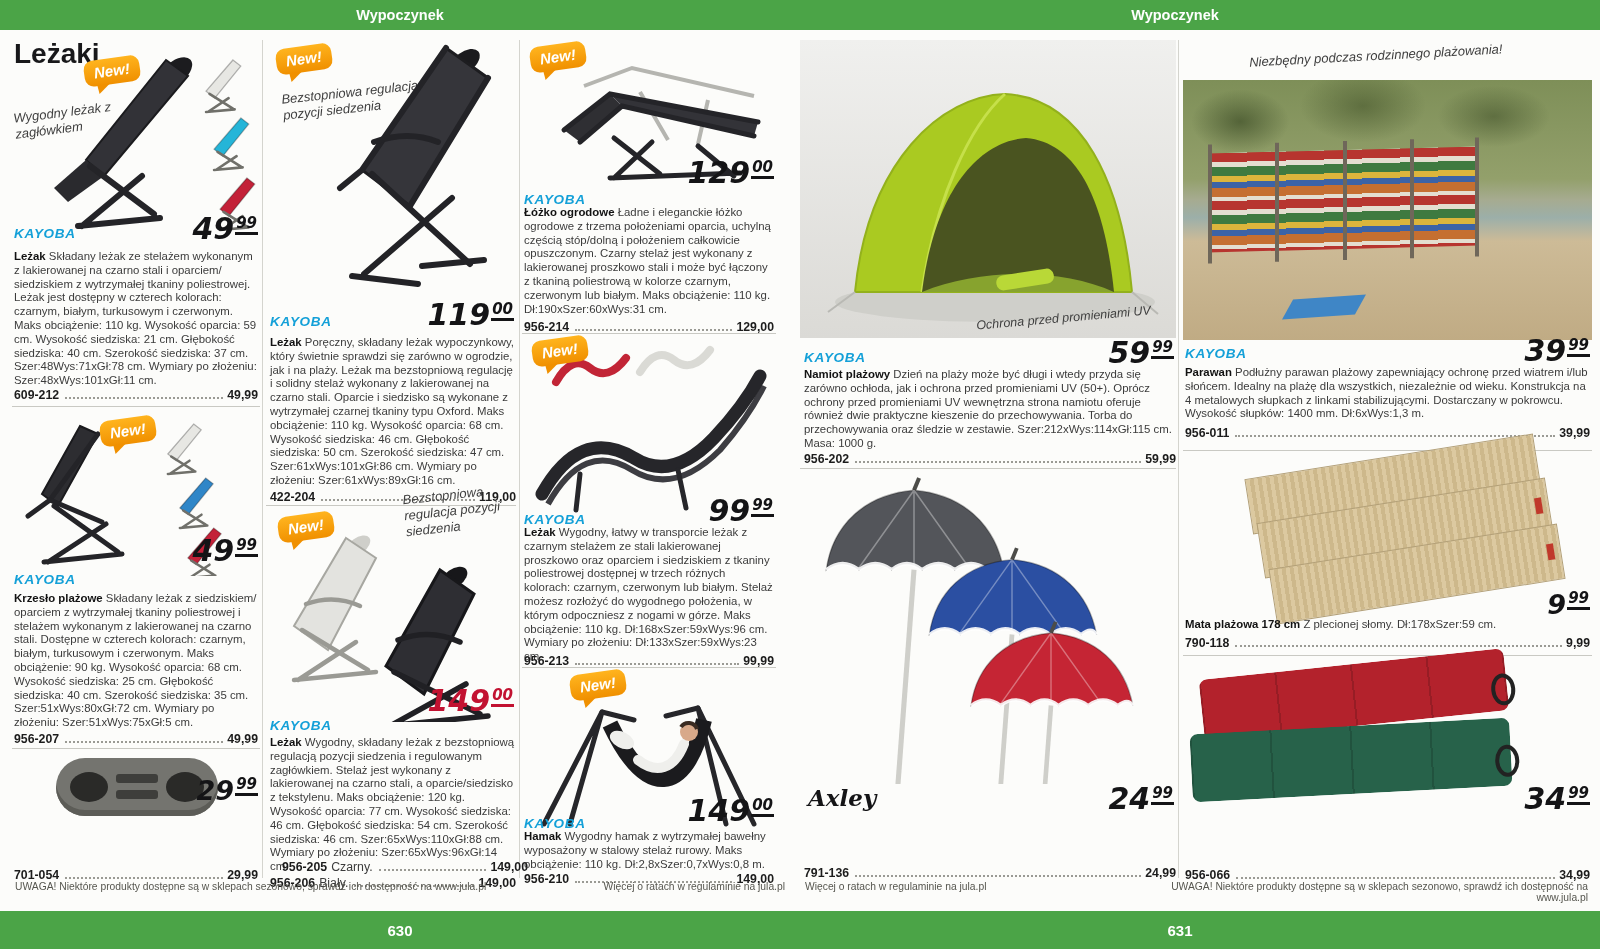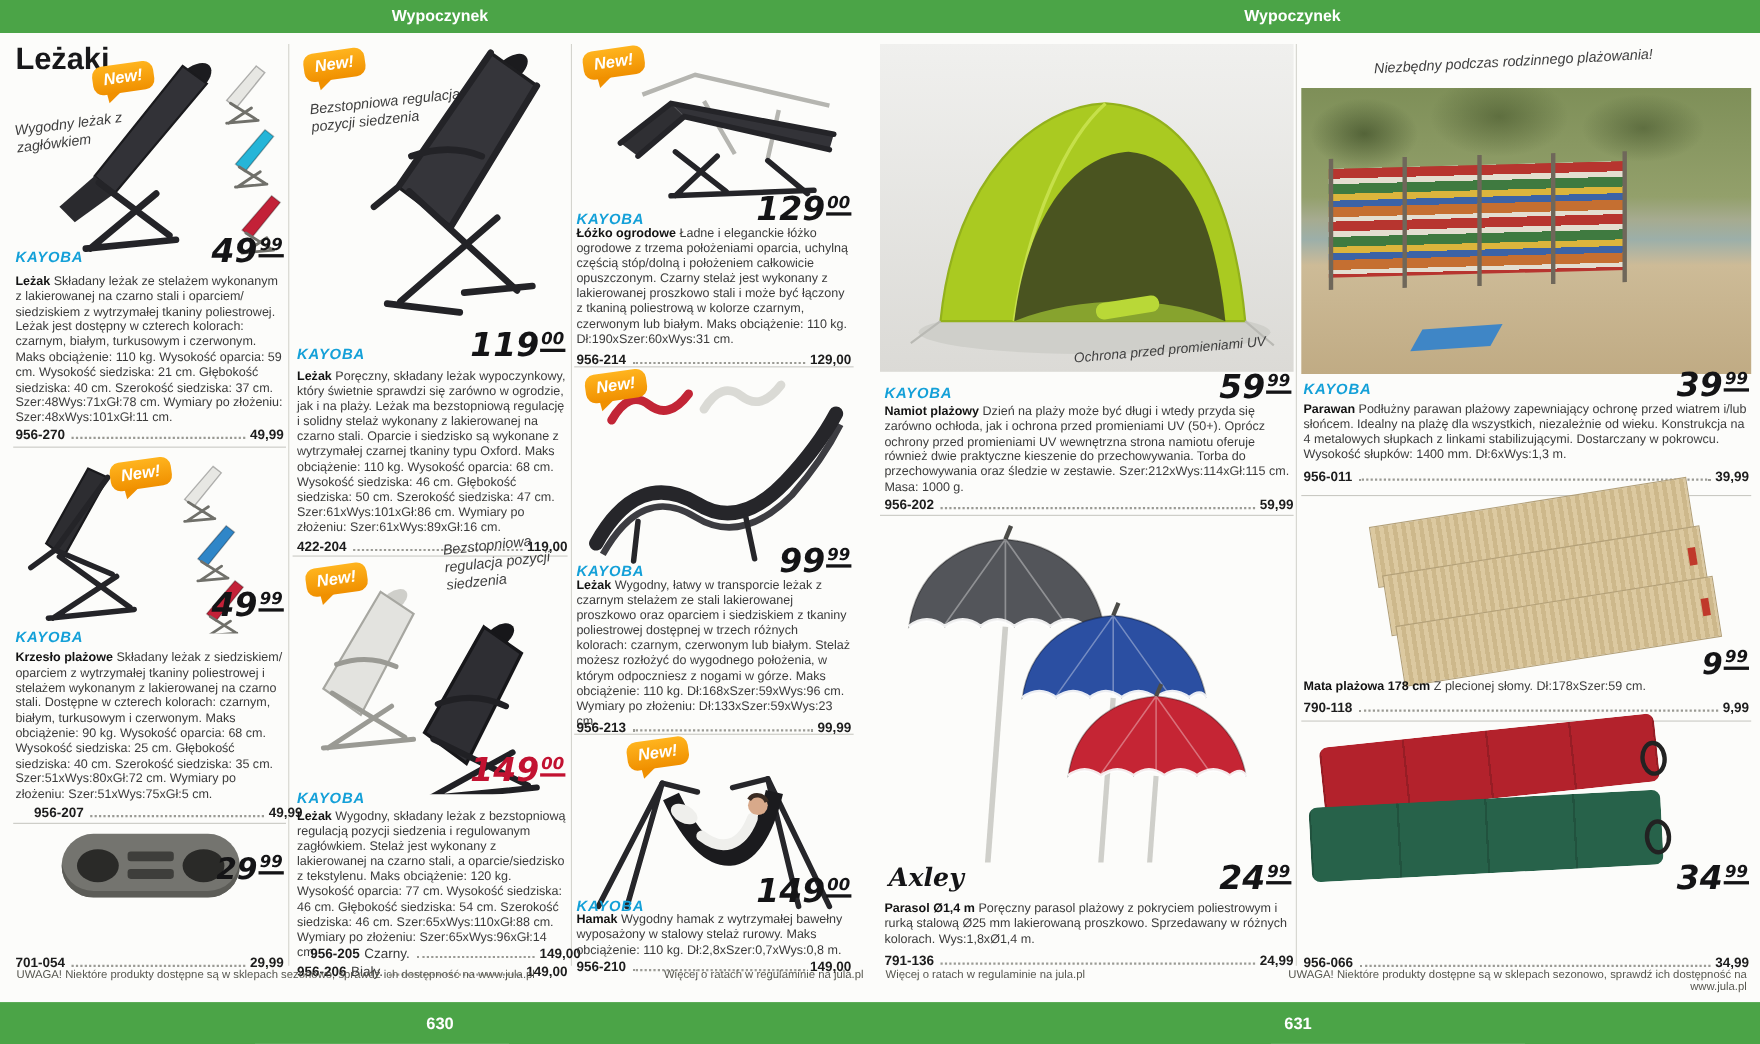--- a/index.html
+++ b/index.html
@@ -102,21 +102,21 @@
         <path d="M48 116 L112 164 M100 126 L40 176 M36 176 L118 168"></path>
       </g>
       <use href="#smch" x="158" y="8" width="52" height="56" style="color:#e7e7e3"></use>
       <use href="#smch" x="166" y="66" width="52" height="56" style="color:#25b5d8"></use>
       <use href="#smch" x="172" y="126" width="52" height="56" style="color:#c32138"></use>
     </svg>
     <div class="brand" style="left:2px;top:190px">KAYOBA</div>
     <div class="price" style="left:120px;top:176px;width:126px"><span>49</span><span class="dec">99</span></div>
     <div class="desc" style="left:2px;top:214px;width:244px"><b>Leżak</b> <span>Składany leżak ze stelażem wykonanym z lakierowanej na czarno stali i oparciem/ siedziskiem z wytrzymałej tkaniny poliestrowej. Leżak jest dostępny w czterech kolorach: czarnym, białym, turkusowym i czerwonym. Maks obciążenie: 110 kg. Wysokość oparcia: 59 cm. Wysokość siedziska: 21 cm. Głębokość siedziska: 40 cm. Szerokość siedziska: 37 cm. Szer:48Wys:71xGł:78 cm. Wymiary po złożeniu: Szer:48xWys:101xGł:11 cm.</span></div>
     <div class="art" style="left:2px;top:352px;width:244px">
-      <span>956-270</span>
+      <span>609-212</span>
         <span class="lead"></span>
         <span>49,99</span>
     </div>
   </div>
 
   <div class="prod" style="left:12px;top:412px;width:248px;height:336px">
     <div class="badge" style="left:88px;top:6px"><span>New!</span></div>
     <svg style="position:absolute;left:2px;top:8px" width="238" height="156" viewBox="0 0 238 156">
       <polygon points="66,6 84,14 44,86 28,74" fill="#2d2d31" stroke="#1a1a1d" stroke-width="2"></polygon>
       <g stroke="#242428" stroke-width="5" fill="none" stroke-linecap="round">
@@ -124,21 +124,21 @@
           <path d="M36 80 L88 102"></path>
         <path d="M40 86 L104 132 M92 104 L34 142 M30 142 L108 134"></path>
       </g>
       <use href="#smch" x="148" y="2" width="50" height="54" style="color:#e7e7e3"></use>
       <use href="#smch" x="160" y="56" width="50" height="54" style="color:#2f86c8"></use>
       <use href="#smch" x="168" y="106" width="50" height="54" style="color:#c32138"></use>
     </svg>
     <div class="price" style="left:120px;top:122px;width:126px"><span>49</span><span class="dec">99</span></div>
     <div class="brand" style="left:2px;top:160px">KAYOBA</div>
     <div class="desc" style="left:2px;top:180px;width:244px"><b>Krzesło plażowe</b> <span>Składany leżak z siedziskiem/ oparciem z wytrzymałej tkaniny poliestrowej i stelażem wykonanym z lakierowanej na czarno stali. Dostępne w czterech kolorach: czarnym, białym, turkusowym i czerwonym. Maks obciążenie: 90 kg. Wysokość oparcia: 68 cm. Wysokość siedziska: 25 cm. Głębokość siedziska: 40 cm. Szerokość siedziska: 35 cm. Szer:51xWys:80xGł:72 cm. Wymiary po złożeniu: Szer:51xWys:75xGł:5 cm.</span></div>
-    <div class="art" style="left:19px;top:320px;width:244px">
+    <div class="art" style="left:2px;top:320px;width:244px">
       <span>956-207</span>
         <span class="lead"></span>
         <span>49,99</span>
     </div>
   </div>
 
   <div class="prod" style="left:12px;top:752px;width:248px;height:128px">
     <div class="tray" style="left:44px;top:6px;width:162px;height:58px">
       <div class="cup" style="left:14px"></div>
         <div class="cup" style="right:14px"></div>
@@ -222,21 +222,21 @@
           <path d="M36 34 L84 16 L206 44 M92 40 L120 88 M160 48 L150 92"></path>
         </g>
       <polygon points="16,78 62,42 74,54 32,90" fill="#2f2f33"></polygon>
       <polygon points="62,42 210,70 206,84 74,54" fill="#333338"></polygon>
       <g stroke="#242428" stroke-width="5" fill="none" stroke-linecap="round">
         <path d="M16 78 L62 42 L210 70"></path>
           <path d="M32 90 L74 54 L206 84"></path>
         <path d="M66 86 L112 122 M104 90 L66 126 M150 94 L186 124 M62 126 L192 121"></path>
       </g>
     </svg>
-    <div class="price" style="left:136px;top:138px;width:116px"><span>129</span><span class="dec">00</span></div>
+    <div class="price" style="left:136px;top:120px;width:116px"><span>129</span><span class="dec">00</span></div>
     <div class="brand" style="left:2px;top:156px">KAYOBA</div>
     <div class="desc" style="left:2px;top:170px;width:250px"><b>Łóżko ogrodowe</b> <span>Ładne i eleganckie łóżko ogrodowe z trzema położeniami oparcia, uchylną częścią stóp/dolną i położeniem całkowicie opuszczonym. Czarny stelaż jest wykonany z lakierowanej proszkowo stali i może być łączony z tkaniną poliestrową w kolorze czarnym, czerwonym lub białym. Maks obciążenie: 110 kg. Dł:190xSzer:60xWys:31 cm.</span></div>
     <div class="art" style="left:2px;top:284px;width:250px">
       <span>956-214</span>
         <span class="lead"></span>
         <span>129,00</span>
     </div>
   </div>
 
   <div class="prod" style="left:522px;top:336px;width:254px;height:330px">
@@ -312,21 +312,20 @@
         </g>
       <g style="color:#2b4fa2">
           <use href="#umb" x="110" y="74" width="192" height="298"></use>
         </g>
       <g style="color:#c52534">
           <use href="#umb" x="152" y="148" width="186" height="288"></use>
         </g>
     </svg>
     <div class="axley" style="left:8px;top:312px">Axley</div>
     <div class="price" style="left:300px;top:310px;width:74px"><span>24</span><span class="dec">99</span></div>
-    <div class="desc" style="left:4px;top:348px;width:372px"><b>Parasol Ø1,4 m</b> <span>Poręczny parasol plażowy z pokryciem poliestrowym i rurką stalową Ø25 mm lakierowaną proszkowo. Sprzedawany w różnych kolorach. Wys:1,8xØ1,4 m.</span></div>
     <div class="art" style="left:4px;top:394px;width:372px">
       <span>791-136</span>
         <span class="lead"></span>
         <span>24,99</span>
     </div>
   </div>
 
   <div class="prod" style="left:1183px;top:36px;width:409px;height:412px">
     <div class="annot" style="left:66px;top:12px;white-space:nowrap;transform:rotate(-3deg)">Niezbędny podczas rodzinnego plażowania!</div>
     <div class="beach-photo" style="left:0;top:44px;width:409px;height:260px">

